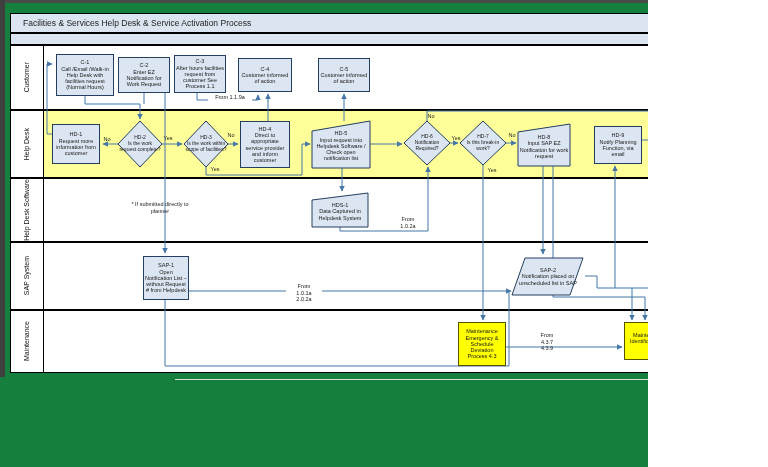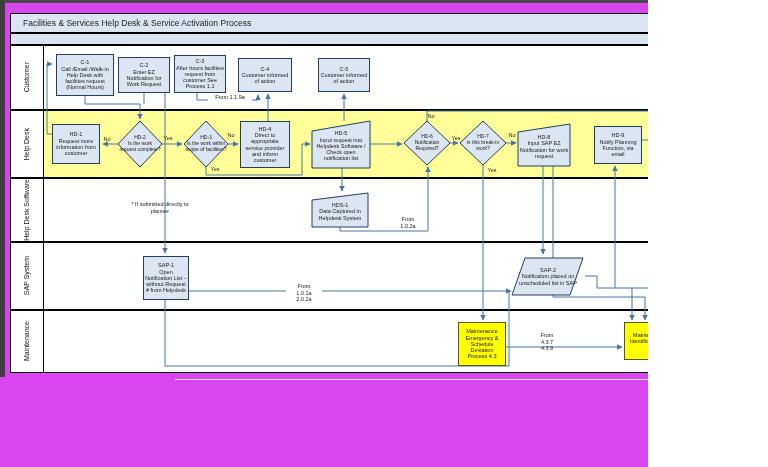--- a/index.html
+++ b/index.html
@@ -1,16 +1,16 @@
 <!DOCTYPE html>
 <html><head>
 <meta charset="utf-8">
 <style>
   html,body{margin:0;padding:0;background:#fff;}
-  #stage{position:relative;width:648px;height:467px;background:#d946ef;overflow:hidden;
+  #stage{position:relative;width:648px;height:467px;background:#15803d;overflow:hidden;
          font-family:"Liberation Sans",sans-serif;color:#1a1a1a;}
   .topstrip{position:absolute;left:0;top:0;width:768px;height:3px;background:#4a4a4a;}
   .leftstrip{position:absolute;left:0;top:0;width:5px;height:377px;background:#3f3f3f;}
   .titlebar{position:absolute;left:10px;top:13px;width:732px;height:20px;background:#dbe5f1;
             border:1px solid #000;box-sizing:border-box;display:flex;align-items:center;
             padding-left:12px;font-size:8.5px;color:#222;}
   .band2{position:absolute;left:10px;top:33px;width:732px;height:12px;background:#dbe5f1;
          border:1px solid #000;box-sizing:border-box;}
   .lane{position:absolute;left:10px;width:732px;border:1px solid #000;box-sizing:border-box;background:#fff;}
   .lane .fillzone{position:absolute;left:33px;top:0;right:0;bottom:0;}

